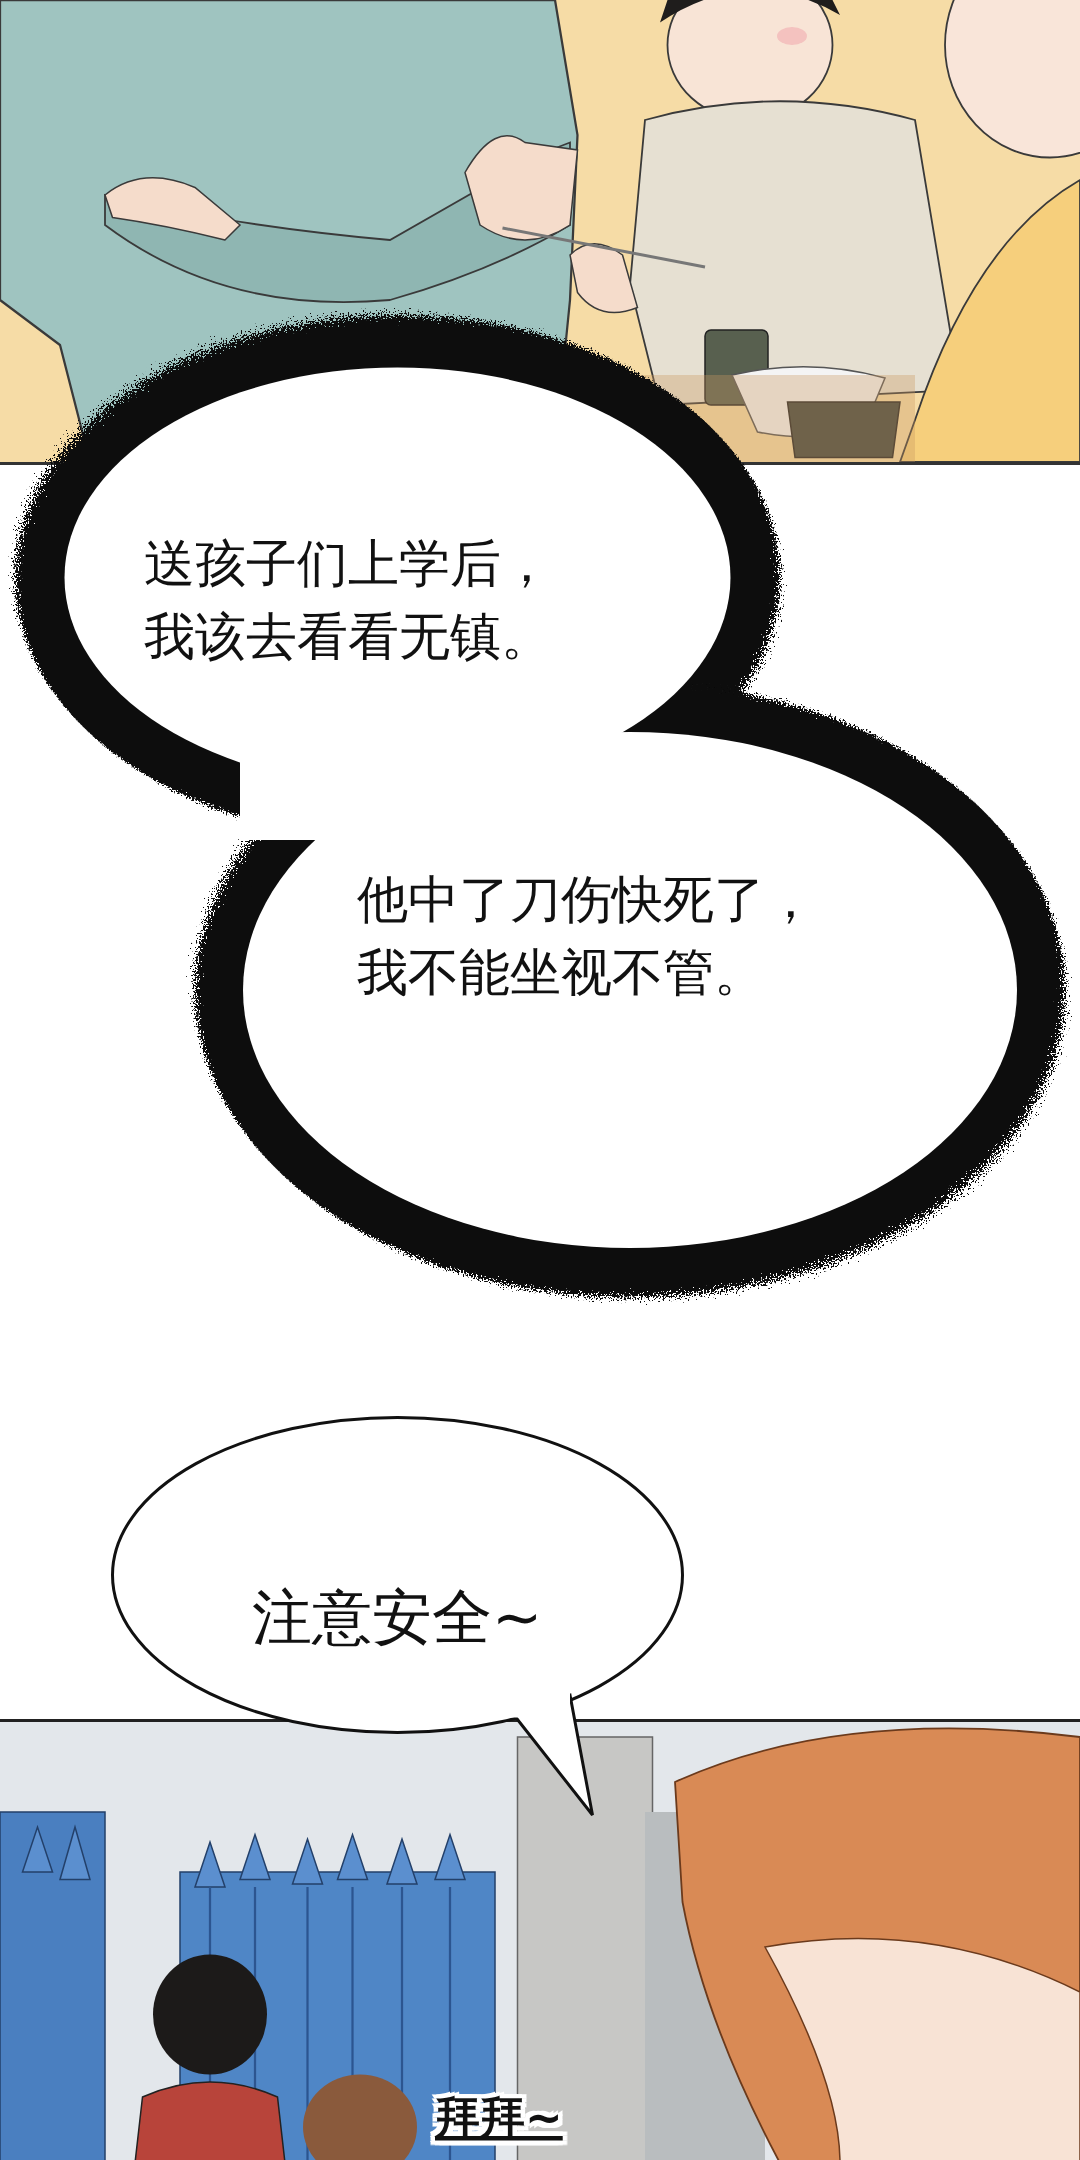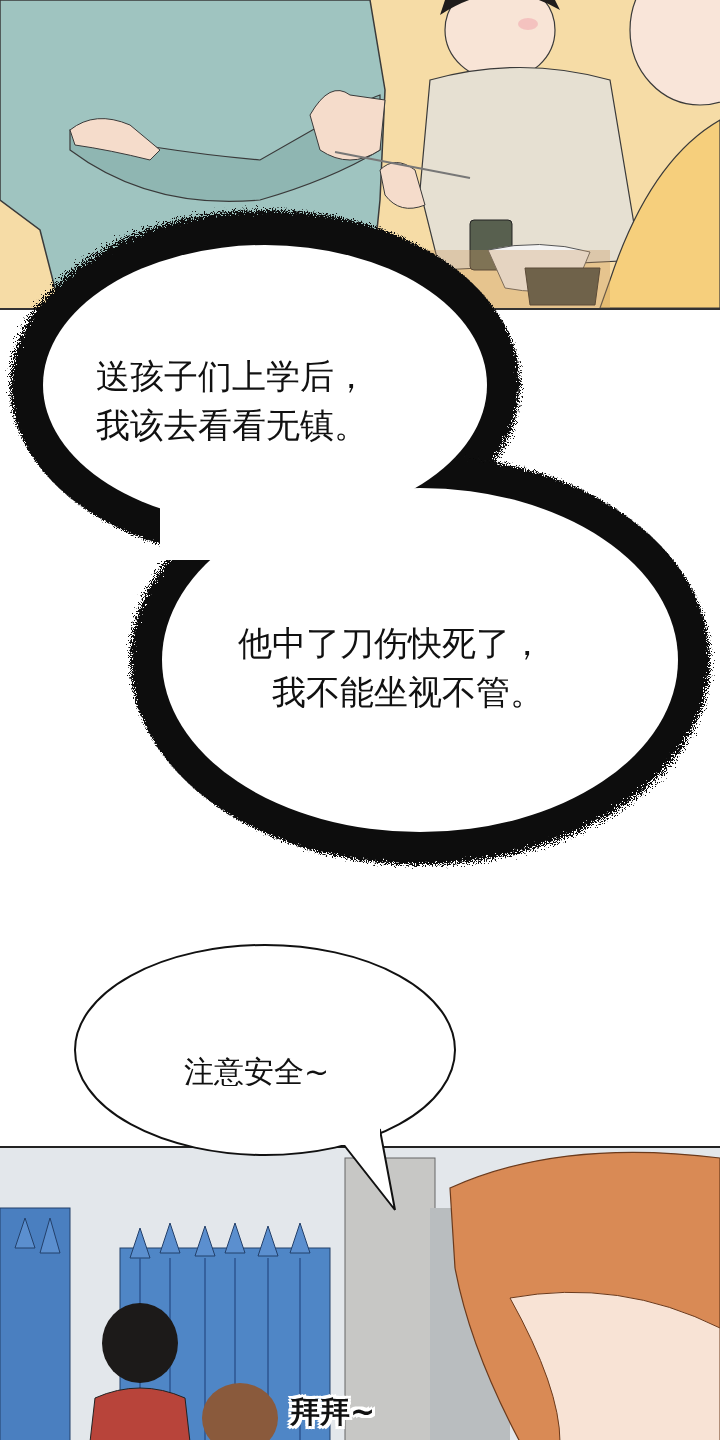--- a/index.html
+++ b/index.html
@@ -51,21 +51,21 @@
   <ellipse cx="265" cy="185" rx="255" ry="175" fill="#111" filter="url(#fuzz)"></ellipse>
   <ellipse cx="420" cy="460" rx="290" ry="205" fill="#111" filter="url(#fuzz)"></ellipse>
   <ellipse cx="265" cy="185" rx="222" ry="140" fill="#fff"></ellipse>
   <ellipse cx="420" cy="460" rx="258" ry="172" fill="#fff"></ellipse>
   <rect x="160" y="290" width="170" height="70" fill="#fff"></rect>
 </svg>
 
 <div class="bubble-text" style="left:96px;top:352px;font-size:34px;">送孩子们上学后，
 我该去看看无镇。</div>
 
-<div class="bubble-text" style="left:238px;top:619px;font-size:34px;text-align:right;">他中了刀伤快死了，
+<div class="bubble-text" style="left:238px;top:576px;font-size:34px;text-align:left;">他中了刀伤快死了，
 我不能坐视不管。</div>
 
 <div class="panel" id="panel-bottom">
   <svg class="abs" style="left:0;top:0" width="720" height="294">
     <rect x="0" y="0" width="720" height="294" fill="#e3e7eb"></rect>
 
     <rect x="0" y="60" width="70" height="234" fill="#4a7fc0" stroke="#23406a"></rect>
     <rect x="120" y="100" width="210" height="194" fill="#4f86c6" stroke="#23406a"></rect>
     <g fill="#5b8fcf" stroke="#23406a">
       <polygon points="15,100 25,70 35,100"></polygon>
@@ -96,15 +96,15 @@
     <path d="M450,40 Q560,-10 720,10 L720,294 L520,294 Q470,200 455,120 Z" fill="#d98a55" stroke="#6b3a1c" stroke-width="1.2"></path>
     <path d="M510,150 Q560,240 560,294 L720,294 L720,180 Q620,130 510,150 Z" fill="#f8e3d5" stroke="#6b3a1c" stroke-width="1"></path>
   </svg>
 </div>
 
 <svg class="abs" style="left:70px;top:940px" width="400" height="300">
   <ellipse cx="195" cy="110" rx="190" ry="105" fill="#fff" stroke="#111" stroke-width="2"></ellipse>
   <path d="M270,200 L325,270 L310,190 Z" fill="#fff" stroke="#111" stroke-width="2"></path>
   <rect x="265" y="185" width="45" height="20" fill="#fff"></rect>
 </svg>
-<div class="bubble-text" style="left:184px;top:1050px;font-size:30px;">注意安全~</div>
+<div class="bubble-text" style="left:168px;top:1050px;font-size:40px;">注意安全~</div>
 
-<div class="sfx" style="left:290px;top:1392px;">拜拜~</div>
+<div class="sfx" style="left:290px;top:1392px;text-decoration:underline;">拜拜~</div>
 
 </body></html>

